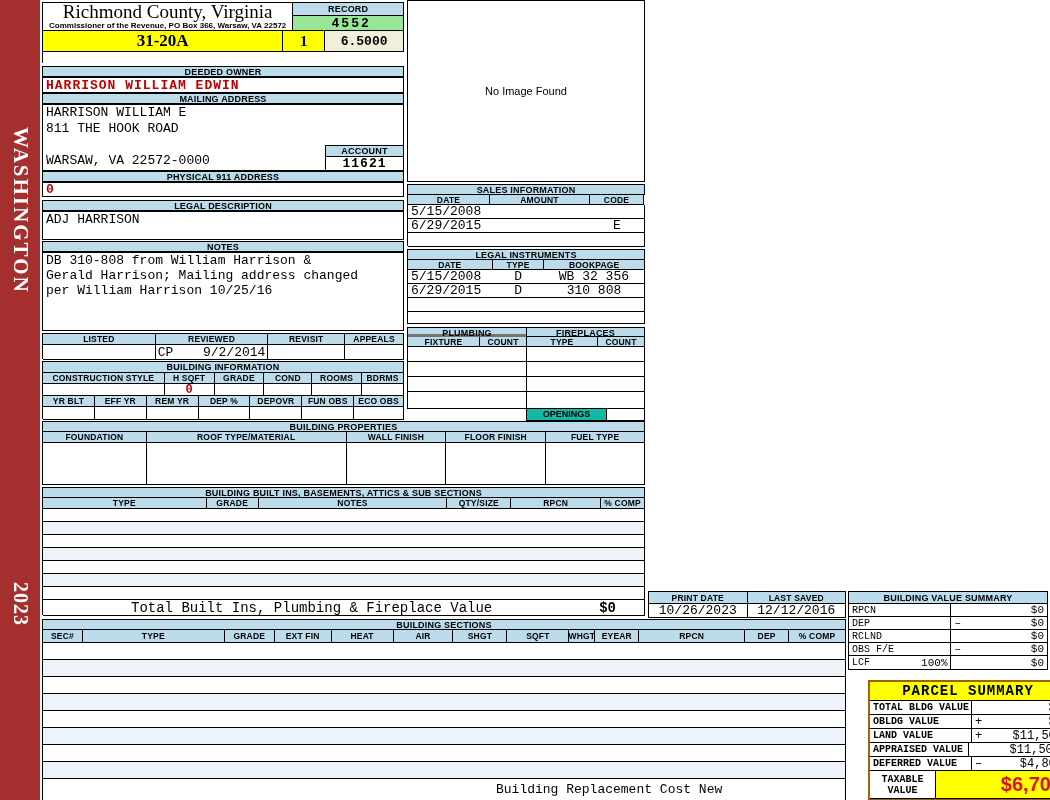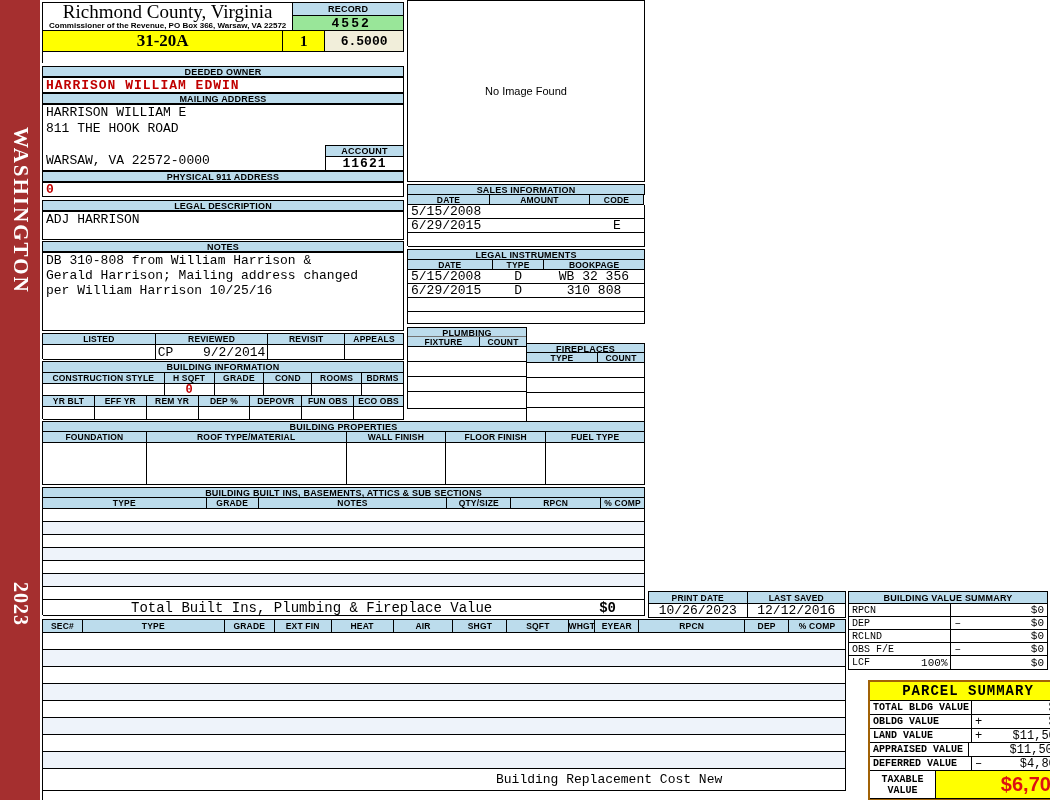--- a/index.html
+++ b/index.html
@@ -184,31 +184,31 @@
     <span class="left" style="width:85px;display:flex;">6/29/2015</span>
     <span style="width:52px;text-align:center;">D</span>
     <span style="width:101px;text-align:center;">310 808</span>
   </div>
   <div class="frow c nb" style="height:14px;border-right:1px solid #000;"></div>
   <div class="frow c nb" style="height:12px;border-right:1px solid #000;"></div>
 </div>
 
 <div class="box" style="left:407px;top:327px;width:238px;height:93px;">
   <div style="position:absolute;left:0;top:0;width:120px;height:82px;border:1px solid #000;">
-    <div class="bar" style="height:9px;border-bottom:1px solid #737373;text-align:center;">PLUMBING</div>
+    <div class="bar" style="height:9px;border-bottom:3px solid #737373;text-align:center;">PLUMBING</div>
     <div class="frow" style="height:10px;">
       <div class="c ch" style="width:72px;border-bottom:1px solid #000;">FIXTURE</div>
       <div class="ch" style="width:46px;border-bottom:1px solid #000;text-align:center;">COUNT</div>
     </div>
     <div style="height:15px;border-bottom:1px solid #000;"></div>
     <div style="height:15px;border-bottom:1px solid #000;"></div>
     <div style="height:15px;border-bottom:1px solid #000;"></div>
     <div style="height:15px;"></div>
   </div>
-  <div style="position:absolute;left:119px;top:16px;width:119px;height:93px;">
+  <div style="position:absolute;left:119px;top:0;width:119px;height:93px;">
     <div style="border:1px solid #000;height:82px;">
       <div class="bar" style="height:9px;border-bottom:1px solid #000;text-align:center;">FIREPLACES</div>
       <div class="frow" style="height:10px;">
         <div class="c ch" style="width:71px;border-bottom:1px solid #000;">TYPE</div>
         <div class="ch" style="width:46px;border-bottom:1px solid #000;text-align:center;">COUNT</div>
       </div>
       <div style="height:15px;border-bottom:1px solid #000;"></div>
       <div style="height:15px;border-bottom:1px solid #000;"></div>
       <div style="height:15px;border-bottom:1px solid #000;"></div>
       <div style="height:15px;"></div>
@@ -308,20 +308,21 @@
       <span style="font-size:11px;">100%</span>
     </div>
     <div class="c mono" style="width:97px;font-size:11px;justify-content:space-between;padding:0 3px;">
       <span></span>
       <span>$0</span>
     </div>
   </div>
 </div>
 
 <div class="box tbl" style="left:42px;top:619px;width:804px;height:181px;">
+  <div class="c bar" style="height:10px;">BUILDING SECTIONS</div>
   <div class="frow" style="height:13px;">
     <div class="c ch" style="width:40px;">SEC#</div>
     <div class="c ch" style="width:142px;">TYPE</div>
     <div class="c ch" style="width:50px;">GRADE</div>
     <div class="c ch" style="width:57px;">EXT FIN</div>
     <div class="c ch" style="width:62px;">HEAT</div>
     <div class="c ch" style="width:60px;">AIR</div>
     <div class="c ch" style="width:54px;">SHGT</div>
     <div class="c ch" style="width:62px;">SQFT</div>
     <div class="c ch" style="width:26px;">WHGT</div>

